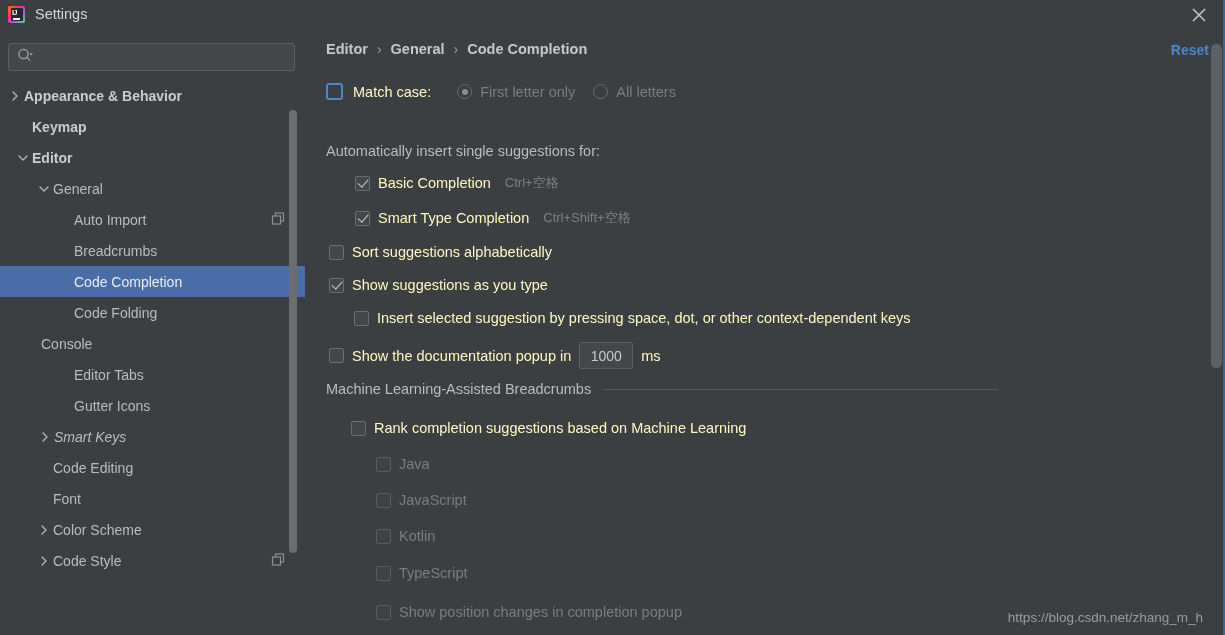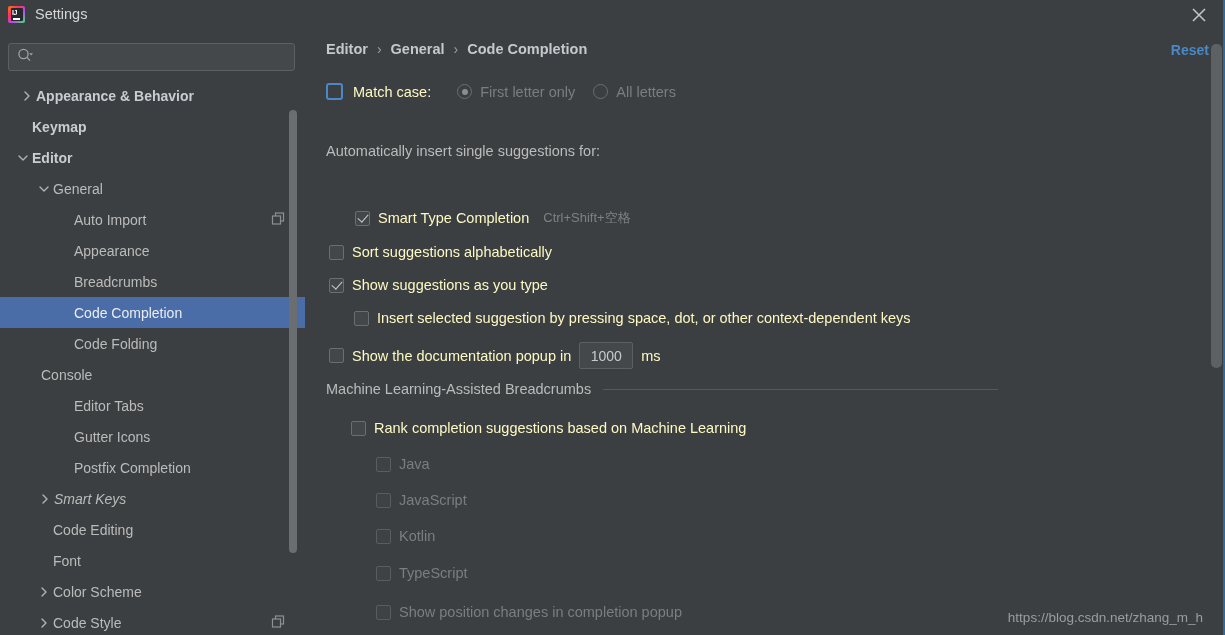--- a/index.html
+++ b/index.html
@@ -349,21 +349,21 @@
           <circle cx="6.5" cy="6" r="4.6" stroke="#a0a3a5" stroke-width="1.3" fill="none"></circle>
           <path d="M10 9.4 L13 12.6" stroke="#a0a3a5" stroke-width="1.3" fill="none"></path>
           <path d="M12.2 5.2 L16 5.2 L14.1 7.6 Z" fill="#a0a3a5"></path>
         </svg>
       </span>
       <input id="search-input-text" type="text" placeholder="" style="">
     </div>
   </div>
 
   <div id="tree">
-      <div class="tree-row bold" style="padding-left: 20px;">
+      <div class="tree-row bold" style="padding-left: 8px;">
         <span class="arrow">
           <svg width="14" height="14" viewBox="0 0 14 14">
             <path d="M5 3 L9 7 L5 11" stroke="#b0b3b5" stroke-width="1.4" fill="none" stroke-linecap="round" stroke-linejoin="round"></path>
           </svg>
         </span>
         <span class="tree-label">Appearance &amp; Behavior</span>
       </div>
       <div class="tree-row bold" style="padding-left: 16px;">
         <span class="arrow spacer"></span>
         <span class="tree-label">Keymap</span>
@@ -387,49 +387,41 @@
       <div class="tree-row" style="padding-left: 58px;">
         <span class="arrow spacer"></span>
         <span class="tree-label">Auto Import</span>
         <span class="proj-icon"><svg width="14" height="14" viewBox="0 0 14 14">
             <rect x="4.5" y="1.5" width="8" height="8" fill="none" stroke="#8c9094" stroke-width="1.2"></rect>
             <rect x="1.5" y="4.5" width="8" height="8" fill="#3c3f41" stroke="#8c9094" stroke-width="1.2"></rect>
           </svg></span>
       </div>
       <div class="tree-row" style="padding-left: 58px;">
         <span class="arrow spacer"></span>
-        <span class="tree-label">Appearance</span>
+        <span class="tree-label">Breadcrumbs</span>
+      </div>
+      <div class="tree-row selected" style="padding-left: 58px;">
+        <span class="arrow spacer"></span>
+        <span class="tree-label">Code Completion</span>
       </div>
       <div class="tree-row" style="padding-left: 58px;">
         <span class="arrow spacer"></span>
-        <span class="tree-label">Breadcrumbs</span>
-      </div>
-      <div class="tree-row selected" style="padding-left: 58px;">
-        <span class="arrow spacer"></span>
-        <span class="tree-label">Code Completion</span>
+        <span class="tree-label">Code Folding</span>
+      </div>
+      <div class="tree-row" style="padding-left: 25px;">
+        <span class="arrow spacer"></span>
+        <span class="tree-label">Console</span>
       </div>
       <div class="tree-row" style="padding-left: 58px;">
         <span class="arrow spacer"></span>
-        <span class="tree-label">Code Folding</span>
-      </div>
-      <div class="tree-row" style="padding-left: 25px;">
-        <span class="arrow spacer"></span>
-        <span class="tree-label">Console</span>
+        <span class="tree-label">Editor Tabs</span>
       </div>
       <div class="tree-row" style="padding-left: 58px;">
         <span class="arrow spacer"></span>
-        <span class="tree-label">Editor Tabs</span>
-      </div>
-      <div class="tree-row" style="padding-left: 58px;">
-        <span class="arrow spacer"></span>
         <span class="tree-label">Gutter Icons</span>
-      </div>
-      <div class="tree-row" style="padding-left: 58px;">
-        <span class="arrow spacer"></span>
-        <span class="tree-label">Postfix Completion</span>
       </div>
       <div class="tree-row" style="padding-left: 38px; font-style: italic;">
         <span class="arrow">
           <svg width="14" height="14" viewBox="0 0 14 14">
             <path d="M5 3 L9 7 L5 11" stroke="#b0b3b5" stroke-width="1.4" fill="none" stroke-linecap="round" stroke-linejoin="round"></path>
           </svg>
         </span>
         <span class="tree-label">Smart Keys</span>
       </div>
       <div class="tree-row" style="padding-left: 37px;">
@@ -487,20 +479,25 @@
       <span class="opt-label dim">First letter only</span>
     </span>
     <span style="display:inline-flex; align-items:center; margin-left:18px;">
       <span class="rb"></span>
       <span class="opt-label dim">All letters</span>
     </span>
   </div>
 
   <div class="plain-text" style="left:21px; top:115px;">Automatically insert single suggestions for:</div>
 
+  <div class="opt-row" style="left:50px; top:146px;">
+    <span class="cb checked"></span>
+    <span class="opt-label">Basic Completion</span>
+    <span class="shortcut">Ctrl+空格</span>
+  </div>
 
   <div class="opt-row" style="left:50px; top:181px;">
     <span class="cb checked"></span>
     <span class="opt-label">Smart Type Completion</span>
     <span class="shortcut">Ctrl+Shift+空格</span>
   </div>
 
   <div class="opt-row" style="left:24px; top:216px;">
     <span class="cb"></span>
     <span class="opt-label">Sort suggestions alphabetically</span>

